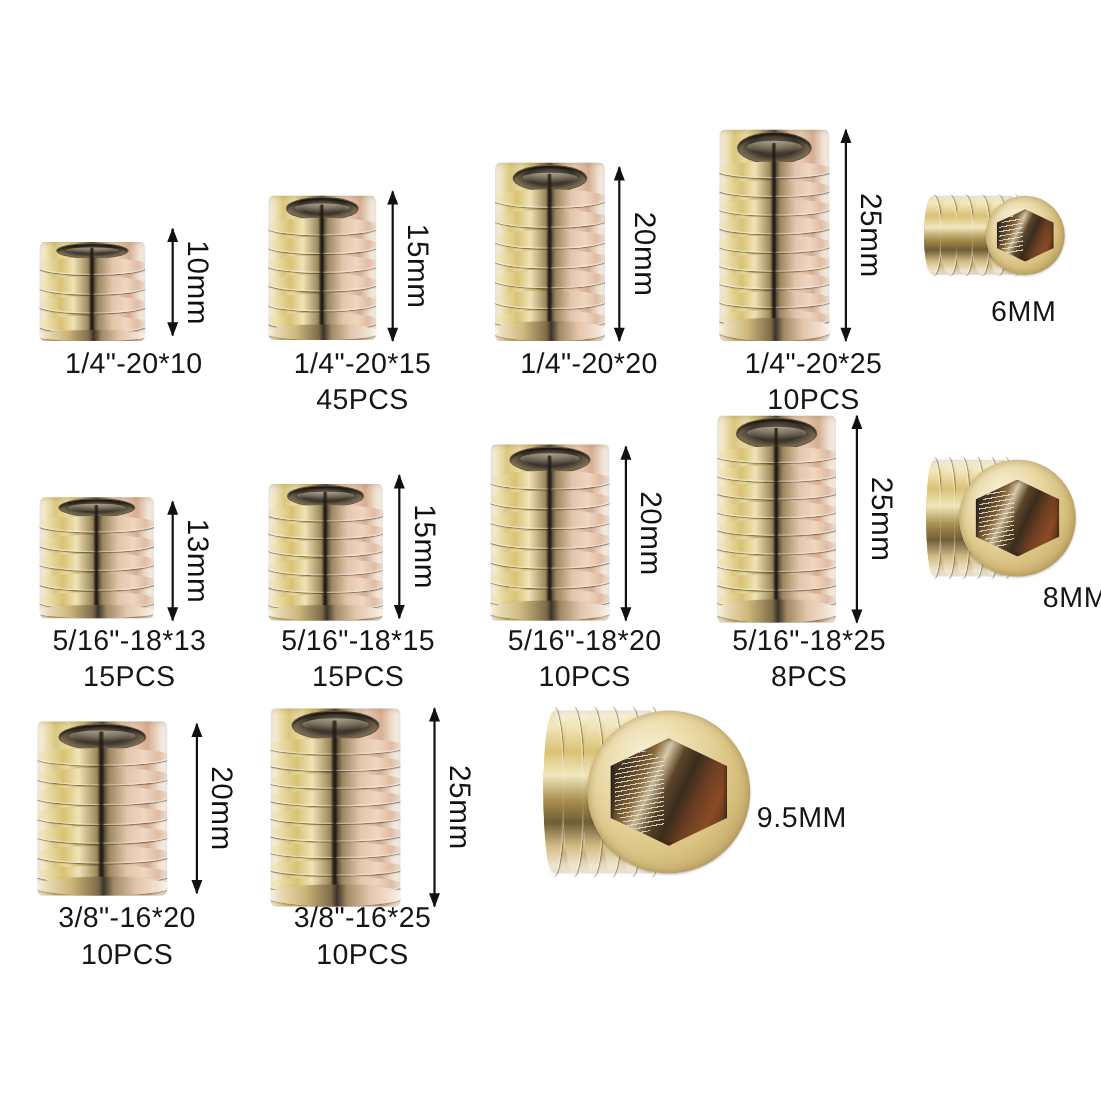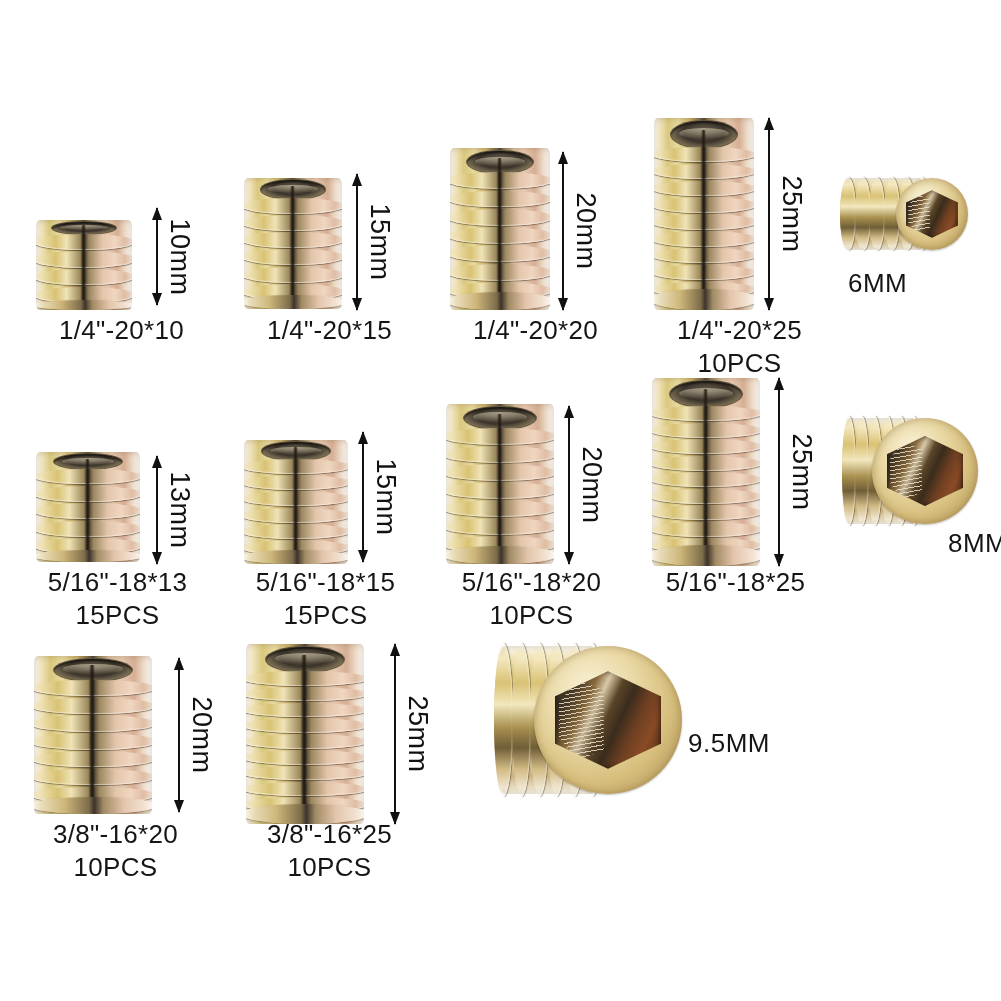--- a/index.html
+++ b/index.html
@@ -318,20 +318,21 @@
         <div class="flange" style="height: 14.41px;"></div>
       </div>
       <div class="dim" style="left: 350px; top: 174px; height: 136px; width: 14px;">
         <div class="line"></div>
         <div class="ar up"></div>
         <div class="ar down"></div>
         <div class="dim-label">15mm</div>
       </div>
       <div class="caption" style="left: 222px; top: 314px; width: 215px;">
         <span class="spec">1/4"-20*15</span>
+        <span class="qty">45PCS</span>
       </div>
     </div>
     <div class="item">
       <div class="insert" style="left: 450px; top: 148px; width: 100px; height: 162px;">
         <div class="bore"></div>
         <div class="threads">
           <div class="th" style="top: 15%; height: 10.3829%;"></div>
           <div class="th" style="top: 26.2857%; height: 10.3829%;"></div>
           <div class="th" style="top: 37.5714%; height: 10.3829%;"></div>
           <div class="th" style="top: 48.8571%; height: 10.3829%;"></div>
@@ -473,20 +474,21 @@
         <div class="flange" style="height: 20.68px;"></div>
       </div>
       <div class="dim" style="left: 772px; top: 378px; height: 188px; width: 14px;">
         <div class="line"></div>
         <div class="ar up"></div>
         <div class="ar down"></div>
         <div class="dim-label">25mm</div>
       </div>
       <div class="caption" style="left: 628px; top: 566px; width: 215px;">
         <span class="spec">5/16"-18*25</span>
+        <span class="qty">8PCS</span>
       </div>
     </div>
     <div class="item">
       <div class="insert" style="left: 34px; top: 656px; width: 118px; height: 158px;">
         <div class="bore"></div>
         <div class="threads">
           <div class="th" style="top: 15%; height: 10.3829%;"></div>
           <div class="th" style="top: 26.2857%; height: 10.3829%;"></div>
           <div class="th" style="top: 37.5714%; height: 10.3829%;"></div>
           <div class="th" style="top: 48.8571%; height: 10.3829%;"></div>
@@ -542,21 +544,21 @@
         <div class="hthread" style="left: 0px; width: 15.912px;"></div>
         <div class="hthread" style="left: 14.7333px; width: 15.912px;"></div>
         <div class="hthread" style="left: 29.4667px; width: 15.912px;"></div>
         <div class="hthread" style="left: 44.2px; width: 15.912px;"></div>
         <div class="hthread" style="left: 58.9333px; width: 15.912px;"></div>
         <div class="hthread" style="left: 73.6667px; width: 15.912px;"></div>
         <div class="head" style="left: 56px; width: 72px;">
           <div class="hexsocket"></div>
         </div>
       </div>
-      <div class="hex-caption" style="left: 848px; top: 268px;">6MM</div>
+      <div class="hex-caption" style="left: 901px; top: 268px;">6MM</div>
     </div>
     <div class="item">
       <div class="insert-h" style="left: 842px; top: 418px; width: 136px; height: 106px;">
         <div class="barrel" style="width: 77.7px;"></div>
         <div class="hthread" style="left: 0px; width: 13.986px;"></div>
         <div class="hthread" style="left: 12.95px; width: 13.986px;"></div>
         <div class="hthread" style="left: 25.9px; width: 13.986px;"></div>
         <div class="hthread" style="left: 38.85px; width: 13.986px;"></div>
         <div class="hthread" style="left: 51.8px; width: 13.986px;"></div>
         <div class="hthread" style="left: 64.75px; width: 13.986px;"></div>

